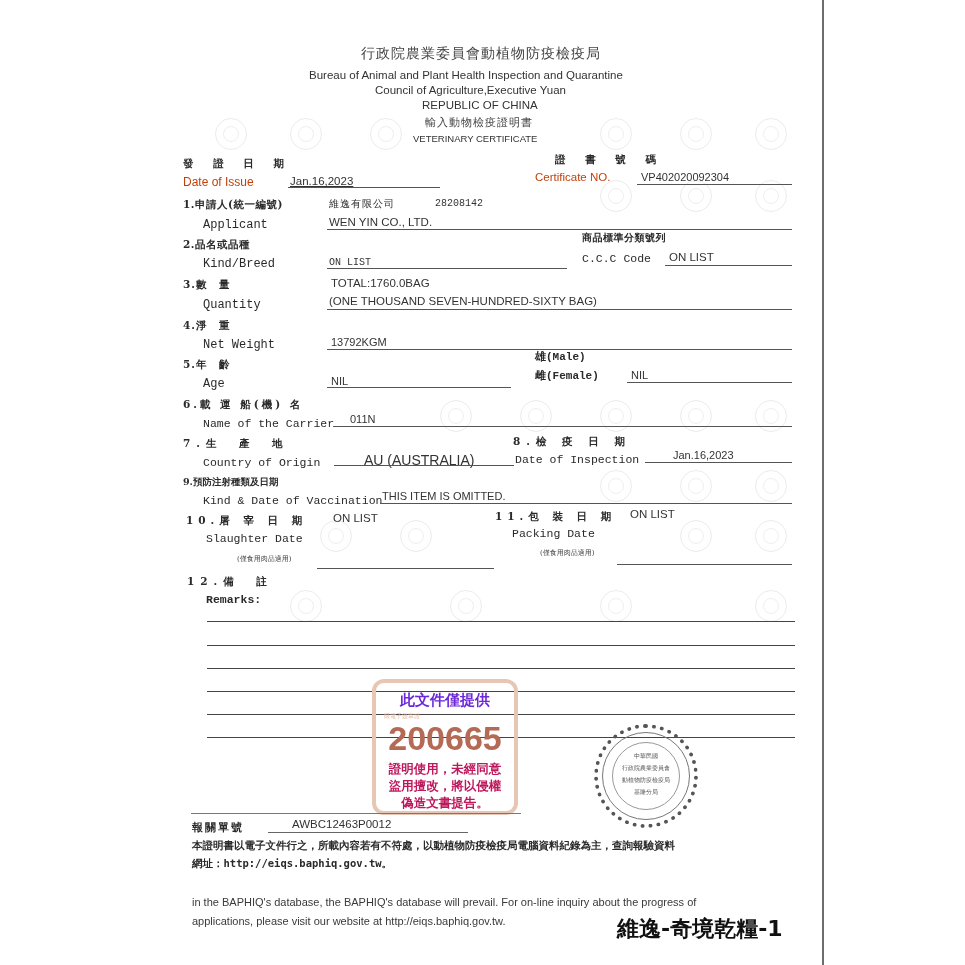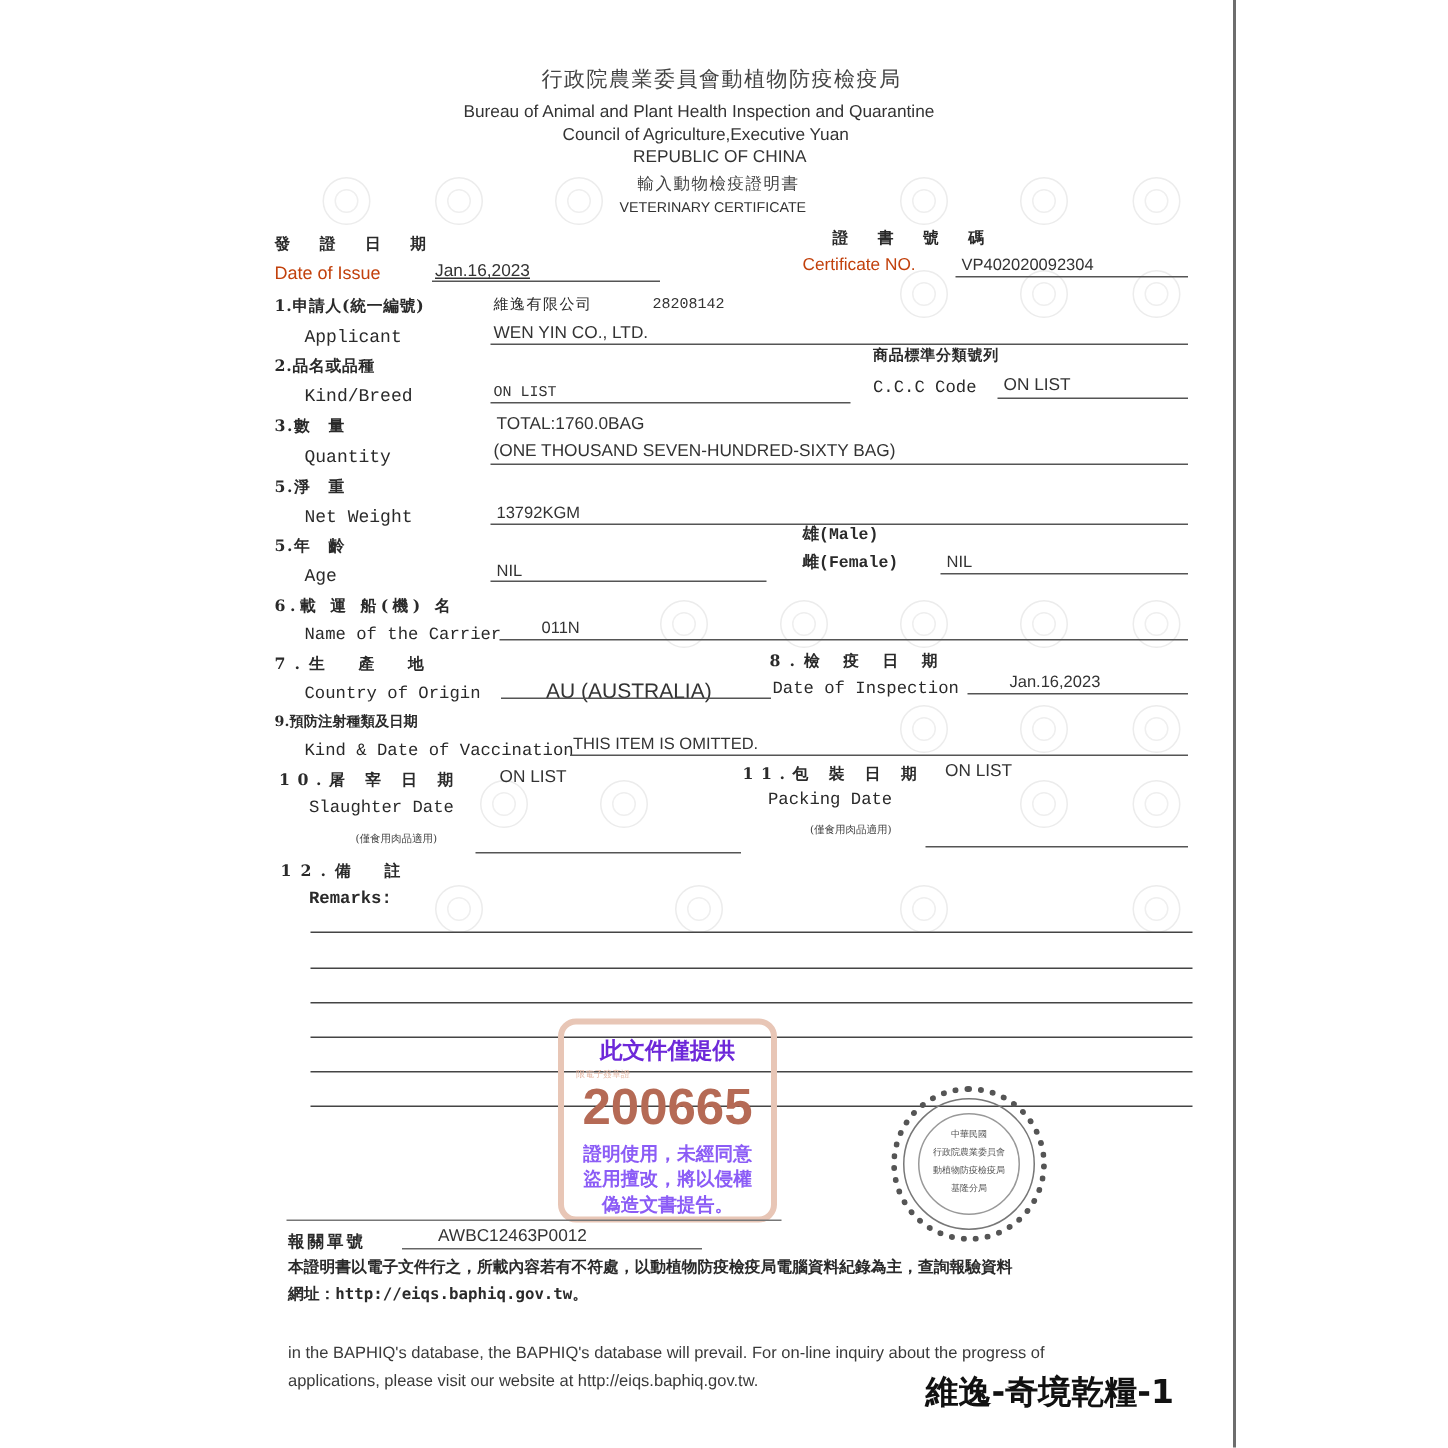--- a/index.html
+++ b/index.html
@@ -22,21 +22,21 @@
   .val-mono { font-family: "Liberation Mono", monospace; font-size: 10px; color: #333; }
   .line { position: absolute; height: 1.2px; background: #555; }
   .rline { position: absolute; height: 1.2px; background: #444; left: 207px; width: 588px; }
   .stamp-box {
     position: absolute; left: 372px; top: 679px; width: 146px; height: 136px;
     border: 4px solid #e8c6b6; border-radius: 12px; box-sizing: border-box;
   }
   .stamp-t1 { position: absolute; left: 0; width: 100%; text-align: center; top: 8px; font-family: "DejaVu Sans", sans-serif; font-size: 15px; font-weight: bold; color: #6d28d9; }
   .stamp-t0 { position: absolute; left: 8px; top: 29px; font-family: "DejaVu Sans", sans-serif; font-size: 6px; color: #e6b8a4; }
   .stamp-num { position: absolute; left: 0; width: 100%; text-align: center; top: 36px; font-family: "Liberation Sans", sans-serif; font-weight: bold; font-size: 34px; color: #b56a55; letter-spacing: 0px; }
-  .stamp-t2 { position: absolute; left: 0; width: 100%; text-align: center; font-family: "DejaVu Sans", sans-serif; font-size: 12.5px; font-weight: bold; color: #8b5cf6; }
+  .stamp-t2 { position: absolute; left: 0; width: 100%; text-align: center; font-family: "DejaVu Sans", sans-serif; font-size: 12.5px; font-weight: bold; color: #be185d; }
   .seal {
     position: absolute; left: 594px; top: 724px; width: 104px; height: 104px; border-radius: 50%;
     border: 4px dotted #555; box-sizing: border-box;
   }
   .seal-in1 { position: absolute; left: 4px; top: 4px; right: 4px; bottom: 4px; border-radius: 50%; border: 1.5px solid #777; }
   .seal-in2 { position: absolute; left: 14px; top: 14px; right: 14px; bottom: 14px; border-radius: 50%; border: 1px solid #999; }
   .seal-txt { position: absolute; left: 0; width: 100%; text-align: center; font-family: "DejaVu Sans", sans-serif; font-size: 6px; color: #555; }
   .foot-cn { font-family: "DejaVu Serif", serif; font-size: 11px; font-weight: bold; color: #2a2a2a; }
   .foot-en { font-size: 11px; color: #3a3a3a; }
   .caption { font-family: "DejaVu Sans", sans-serif; font-weight: bold; font-size: 22px; color: #111; }
@@ -108,37 +108,37 @@
   <div class="t lbl" style="left:582px;top:253px;font-size:11.5px;">C.C.C Code</div>
   <div class="t val" style="left:669px;top:252px;">ON LIST</div>
   <div class="line" style="left:665px;top:265px;width:127px;"></div>
 
   <div class="t cn" style="left:183px;top:279px;letter-spacing:1px;">3.數　量</div>
   <div class="t lbl" style="left:203px;top:299px;">Quantity</div>
   <div class="t val" style="left:331px;top:278px;">TOTAL:1760.0BAG</div>
   <div class="t val" style="left:329px;top:296px;">(ONE THOUSAND SEVEN-HUNDRED-SIXTY BAG)</div>
   <div class="line" style="left:327px;top:309px;width:465px;"></div>
 
-  <div class="t cn" style="left:183px;top:320px;letter-spacing:1px;">5.淨　重</div>
+  <div class="t cn" style="left:183px;top:320px;letter-spacing:1px;">4.淨　重</div>
   <div class="t lbl" style="left:203px;top:339px;">Net Weight</div>
   <div class="t val" style="left:331px;top:337px;font-size:11px;">13792KGM</div>
   <div class="line" style="left:327px;top:349px;width:465px;"></div>
 
   <div class="t cn" style="left:183px;top:359px;letter-spacing:1px;">5.年　齡</div>
   <div class="t lbl" style="left:203px;top:378px;">Age</div>
   <div class="t val" style="left:331px;top:376px;font-size:11px;">NIL</div>
   <div class="line" style="left:327px;top:387px;width:184px;"></div>
   <div class="t lbl" style="left:535px;top:352px;font-weight:bold;font-size:11px;">雄(Male)</div>
   <div class="t lbl" style="left:535px;top:371px;font-weight:bold;font-size:11px;">雌(Female)</div>
   <div class="t val" style="left:631px;top:370px;font-size:11px;">NIL</div>
   <div class="line" style="left:627px;top:382px;width:165px;"></div>
 
   <div class="t cn" style="left:183px;top:399px;letter-spacing:3px;">6.載 運 船(機) 名</div>
   <div class="t lbl" style="left:203px;top:418px;font-size:11.5px;">Name of the Carrier</div>
-  <div class="t val" style="left:361px;top:414px;font-size:11px;">011N</div>
+  <div class="t val" style="left:350px;top:414px;font-size:11px;">011N</div>
   <div class="line" style="left:333px;top:426px;width:459px;"></div>
 
   <div class="t cn" style="left:183px;top:438px;letter-spacing:6px;">7.生　產　地</div>
   <div class="t lbl" style="left:203px;top:457px;font-size:11.5px;">Country of Origin</div>
   <div class="t val" style="left:364px;top:453px;font-size:14px;">AU (AUSTRALIA)</div>
   <div class="line" style="left:334px;top:465px;width:180px;"></div>
   <div class="t cn" style="left:497px;top:436px;letter-spacing:6px;margin-left:16px;">8.檢 疫 日 期</div>
   <div class="t lbl" style="left:515px;top:454px;font-size:11.5px;">Date of Inspection</div>
   <div class="t val" style="left:673px;top:450px;font-size:11px;">Jan.16,2023</div>
   <div class="line" style="left:645px;top:462px;width:147px;"></div>

